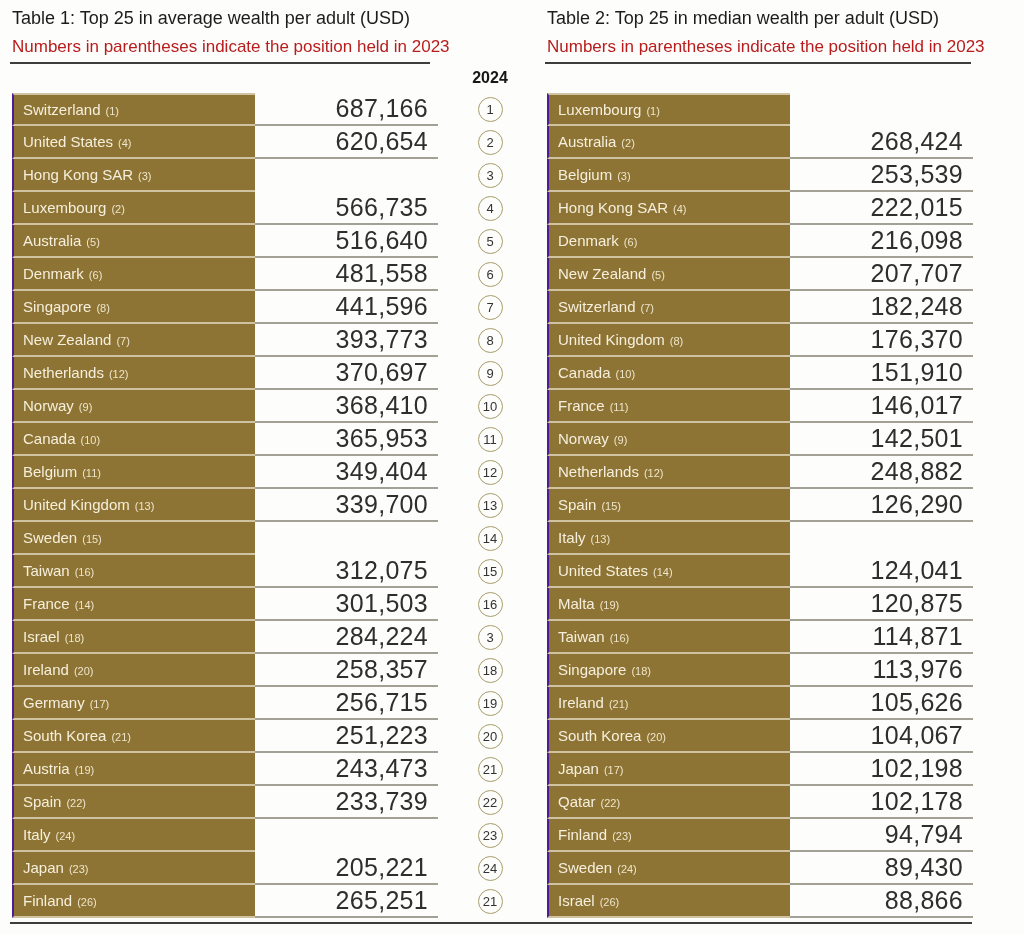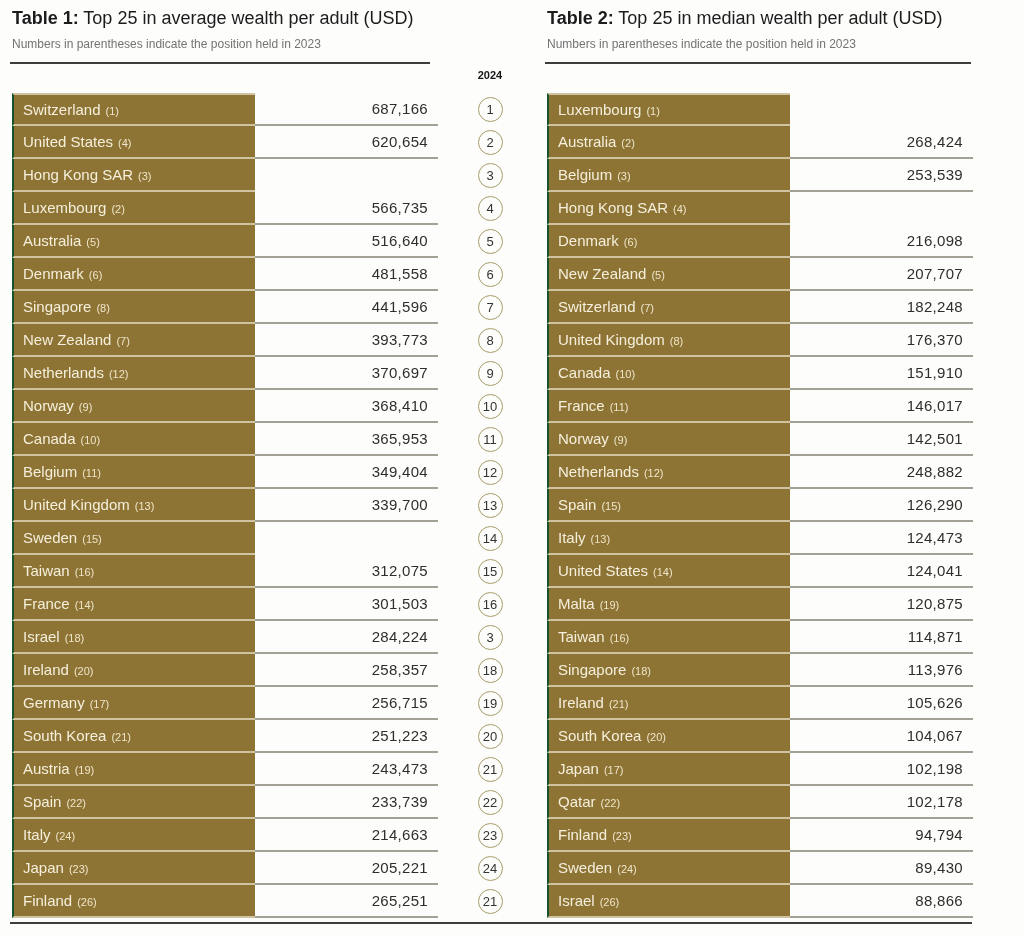--- a/index.html
+++ b/index.html
@@ -7,57 +7,57 @@
     width:1024px; height:935px;
     background:#fdfdfc;
     font-family:"Liberation Sans", sans-serif;
     overflow:hidden;
   }
   .page { position:relative; width:1024px; height:935px; background:#fdfdfc; }
 
   .tbl-title { position:absolute; top:8px; font-size:18px; color:#1c1c1c; white-space:pre; }
   .t1-title { left:12px; }
   .t2-title { left:547px; }
-  .tbl-title .bold { font-weight:bold; }
-
-  .tbl-sub { position:absolute; top:37px; font-size:12px; color:#737373; }
+  .tbl-title .bold { font-weight:normal; }
+
+  .tbl-sub { position:absolute; top:37px; font-size:17px; color:#b91c1c; }
   .t1-sub { left:12px; }
   .t2-sub { left:547px; }
 
   .rule { position:absolute; border-top:2px solid #3d3d3d; }
   .t1-rule { left:10px; top:62px; width:420px; }
   .t2-rule { left:545px; top:62px; width:426px; }
   .bottom-rule { position:absolute; left:10px; top:922px; width:962px; border-top:2px solid #3d3d3d; }
 
   .year-label { position:absolute; left:458px; top:69px; width:64px; text-align:center;
-    font-weight:bold; font-size:11px; color:#171717; }
+    font-weight:bold; font-size:16px; color:#171717; }
 
   .rows { position:absolute; top:93px; }
   .t1-rows { left:12px; }
   .t2-rows { left:547px; }
 
   .row { display:flex; height:33px; }
   .country-cell {
     width:243px; box-sizing:border-box;
     background:#8e7434;
-    border-left:2px solid #14532d;
+    border-left:2px solid #4c1d95;
     border-bottom:2px solid #cfc3a2;
     display:flex; align-items:center; padding-left:9px;
     overflow:hidden;
   }
   .row:first-child .country-cell { border-top:2px solid #cfc3a2; }
   .cname { font-size:15px; color:#f5efdc; white-space:nowrap; }
   .prev  { font-size:11px; color:#eee5ca; margin-left:5px; padding-top:2px; white-space:nowrap; }
 
   .value-cell {
     width:183px; box-sizing:border-box;
     border-bottom:2px solid #a3a096;
     display:flex; align-items:center; justify-content:flex-end;
     padding-right:10px;
-    font-size:15px; color:#2e2e2e;
+    font-size:25px; color:#2e2e2e;
     letter-spacing:0.3px;
   }
 
   .rank-col { position:absolute; left:463px; top:93px; width:54px; }
   .rank-slot { height:33px; display:flex; align-items:center; justify-content:center; }
   .rank-circle {
     width:25px; height:25px; border-radius:50%;
     border:1.5px solid #a89d6a;
     display:flex; align-items:center; justify-content:center;
     font-size:13px; color:#333333; background:transparent;
@@ -230,21 +230,20 @@
           <span class="cname">Spain</span>
           <span class="prev">(22)</span>
         </div>
         <div class="value-cell">233,739</div>
       </div>
       <div class="row">
         <div class="country-cell">
           <span class="cname">Italy</span>
           <span class="prev">(24)</span>
         </div>
-        <div class="value-cell">214,663</div>
       </div>
       <div class="row">
         <div class="country-cell">
           <span class="cname">Japan</span>
           <span class="prev">(23)</span>
         </div>
         <div class="value-cell">205,221</div>
       </div>
       <div class="row">
         <div class="country-cell">
@@ -350,20 +349,21 @@
           <span class="cname">Belgium</span>
           <span class="prev">(3)</span>
         </div>
         <div class="value-cell">253,539</div>
       </div>
       <div class="row">
         <div class="country-cell">
           <span class="cname">Hong Kong SAR</span>
           <span class="prev">(4)</span>
         </div>
+        <div class="value-cell">222,015</div>
       </div>
       <div class="row">
         <div class="country-cell">
           <span class="cname">Denmark</span>
           <span class="prev">(6)</span>
         </div>
         <div class="value-cell">216,098</div>
       </div>
       <div class="row">
         <div class="country-cell">
@@ -419,21 +419,20 @@
           <span class="cname">Spain</span>
           <span class="prev">(15)</span>
         </div>
         <div class="value-cell">126,290</div>
       </div>
       <div class="row">
         <div class="country-cell">
           <span class="cname">Italy</span>
           <span class="prev">(13)</span>
         </div>
-        <div class="value-cell">124,473</div>
       </div>
       <div class="row">
         <div class="country-cell">
           <span class="cname">United States</span>
           <span class="prev">(14)</span>
         </div>
         <div class="value-cell">124,041</div>
       </div>
       <div class="row">
         <div class="country-cell">

